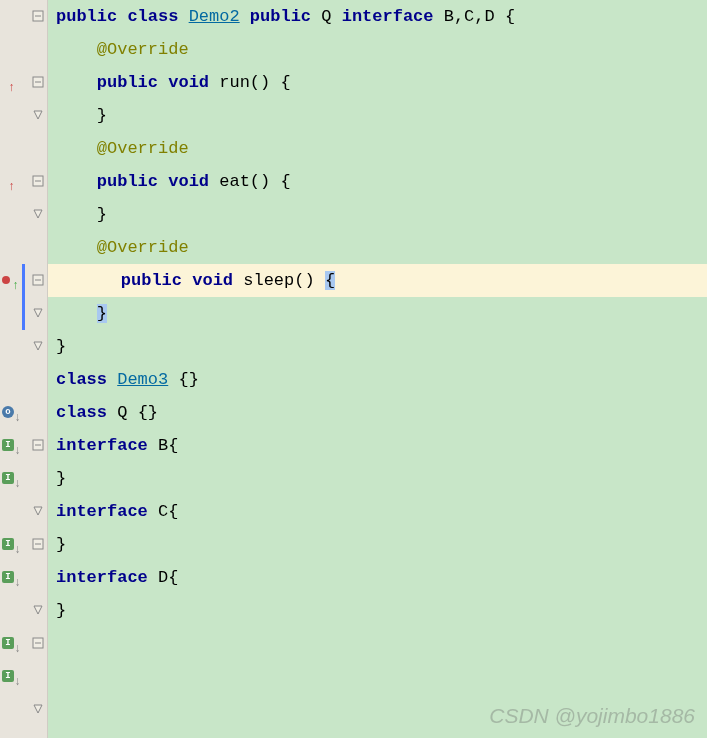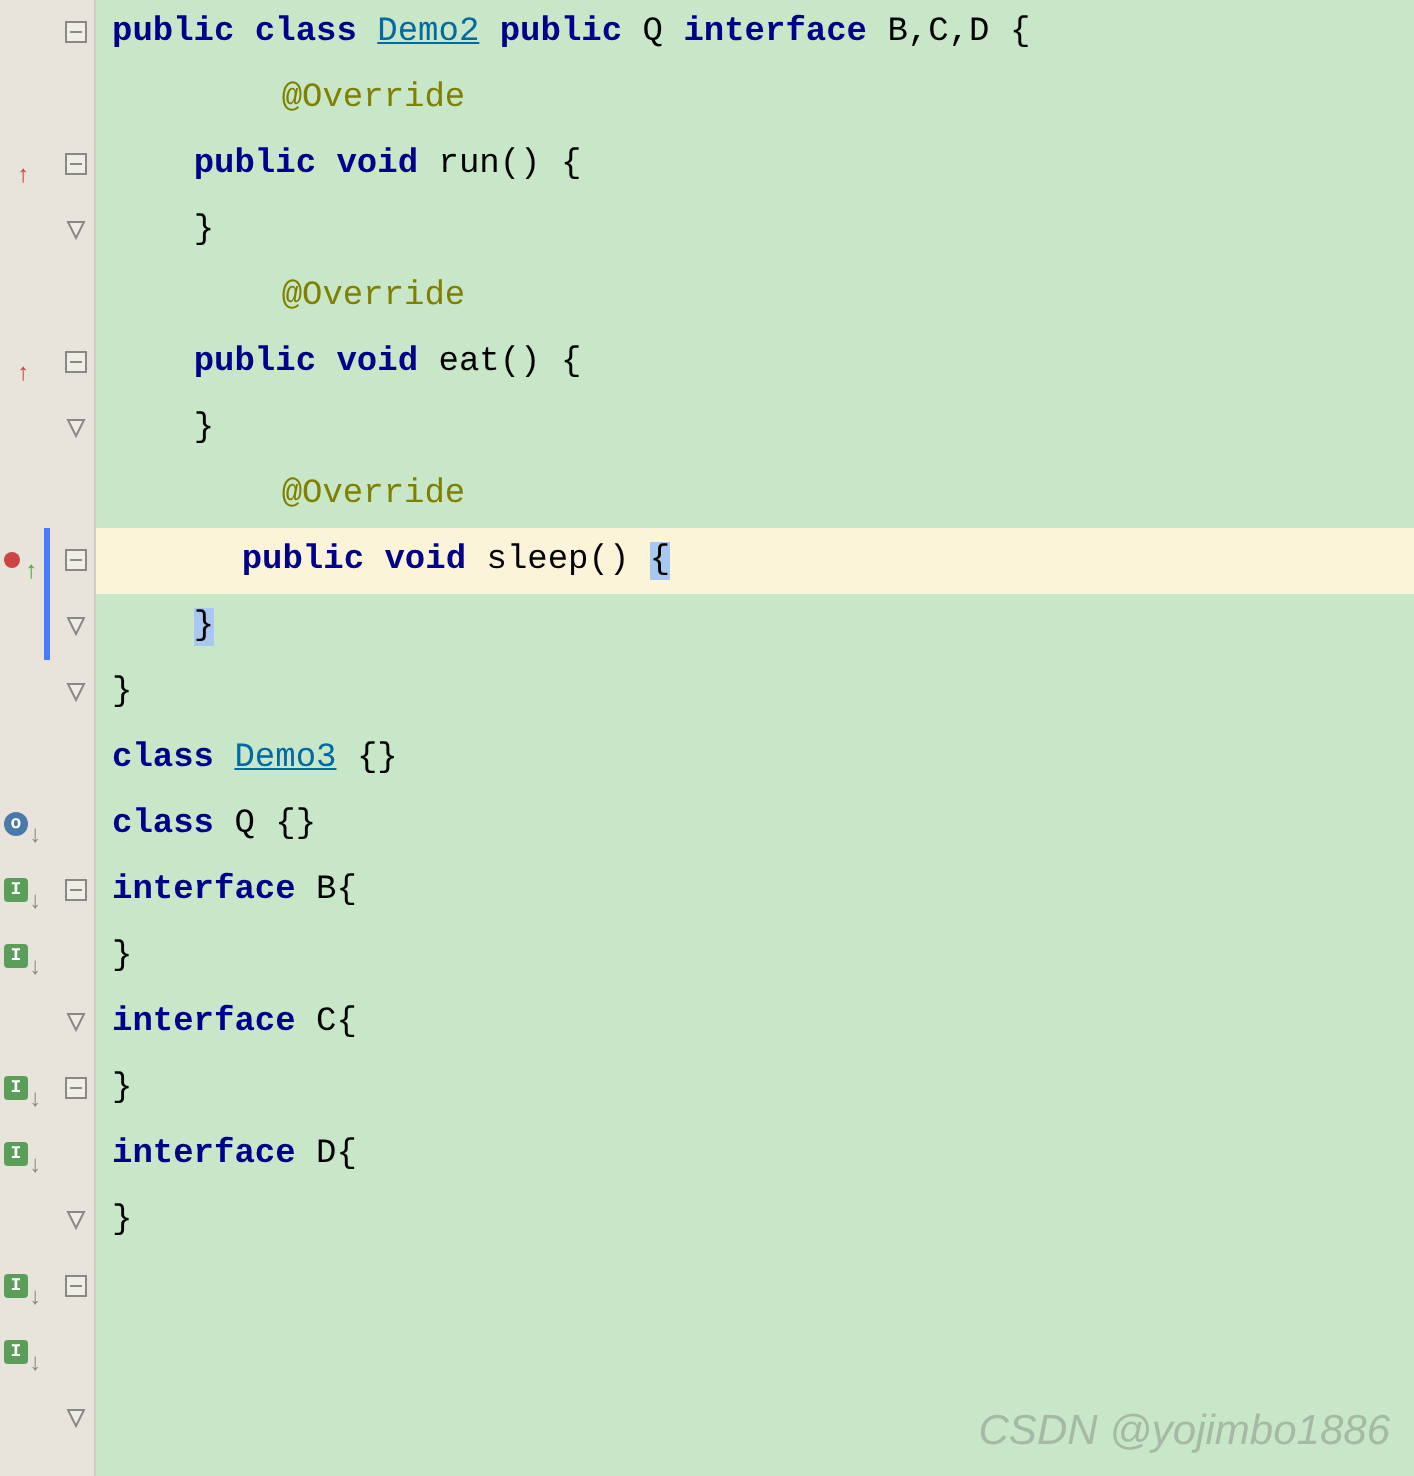--- a/index.html
+++ b/index.html
@@ -39,21 +39,21 @@
     .line.highlighted {
       background: #fcf4d8;
       padding-left: 32px;
     }
     .gutter-line {
       height: 33px;
       line-height: 33px;
       position: relative;
     }
     .kw { color: #00008b; font-weight: bold; }
-    .ann { color: #808000; margin-left: 44px; }
+    .ann { color: #808000; }
     .type-gray { color: #0369a1; text-decoration: underline; }
     .method-gray { color: #888888; }
     .cursor-highlight {
       background: #a8c8f0;
     }
     .gutter-icon {
       display: inline-block;
       position: absolute;
       font-size: 12px;
     }

